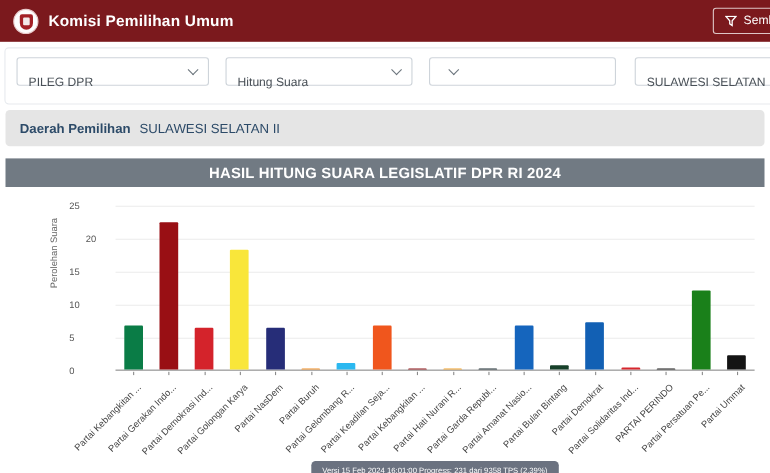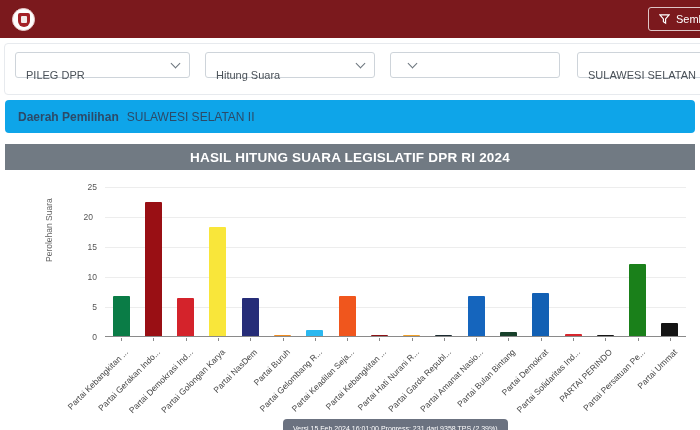--- a/index.html
+++ b/index.html
@@ -49,58 +49,59 @@
     border-bottom:1.6px solid #6c757d; transform:rotate(45deg);
     margin-left:8px; margin-top:-4px; flex:none;
   }
   .sel-1 { left:15px;  width:175px; }
   .sel-2 { left:205px; width:170px; }
   .sel-3 { left:390px; width:170px; }
   .sel-4 { left:577px; width:170px; }
   
   .banner {
     position:absolute; left:5px; top:100px; width:690px; height:33px;
-    background:#0ea5e9; border-radius:4px; display:flex; align-items:center;
+    background:#e5e5e5; border-radius:4px; display:flex; align-items:center;
     padding:0 13px; font-size:12px; color:#2c4a68;
   }
   .banner .lbl { font-weight:bold; margin-right:8px; }
   
   .title-bar {
     position:absolute; left:5px; top:144px; width:690px; height:26px;
     background:#717a83; color:#fff; font-weight:bold; font-size:13.5px;
     display:flex; align-items:center; justify-content:center; letter-spacing:.2px;
   }
   
   .chart { position:absolute; left:0; top:170px; width:700px; height:260px; background:#fff; }
   .plot {
     position:absolute; left:105px; top:17px; width:581px; height:150px;
     border-bottom:1px solid #8a8a8a;
   }
   .gridline { position:absolute; left:0; width:100%; height:1px; background:#ededed; }
   .bar { position:absolute; bottom:0; width:17px; border-radius:1px 1px 0 0; }
-  .ytick { position:absolute; font-size:8.5px; color:#555; width:34px; text-align:right; }
+  .ytick { position:absolute; font-size:8.5px; color:#555; width:34px; }
   .xtickmark { position:absolute; width:1px; height:3px; background:#8a8a8a; }
   .xlabel {
     position:absolute; width:110px; text-align:right; font-size:8.5px; color:#444;
     transform:rotate(-45deg); transform-origin:100% 0%; white-space:nowrap;
   }
   .ylabel {
     position:absolute; left:44px; top:92px; font-size:8.5px; color:#666;
     transform:rotate(-90deg); transform-origin:0 0; white-space:nowrap;
   }
   .tooltip {
     position:absolute; left:283px; top:249px; background:#6b7280; color:#fff;
     font-size:7px; padding:6px 10px 8px 10px; border-radius:4px; white-space:nowrap;
   }
 </style>
 </head>
 <body>
 
 <div class="header">
   <div class="logo"></div>
+  <div class="app-title">Komisi Pemilihan Umum</div>
   <button class="hide-btn">
     <svg width="11" height="11" viewBox="0 0 12 12" style="flex:none">
       <path d="M1 1 h10 l-3.8 4.4 v4.6 l-2.4 -1.6 v-3 z" fill="none" stroke="#fff" stroke-width="1.3"></path>
     </svg>
     <span>Sembunyikan</span>
   </button>
 </div>
 
 <div class="filter-card"></div>
 <div class="select sel-1">
@@ -153,21 +154,21 @@
       <div class="bar" style="left: 459.528px; height: 1.8px; background: rgb(215, 38, 45);"></div>
       <div class="bar" style="left: 491.806px; height: 1px; background: rgb(22, 22, 22);"></div>
       <div class="bar" style="left: 524.083px; height: 72px; background: rgb(26, 128, 26);"></div>
       <div class="bar" style="left: 556.361px; height: 12.6px; background: rgb(20, 20, 20);"></div>
     </div>
   <div class="tooltip">Versi 15 Feb 2024 16:01:00 Progress: 231 dari 9358 TPS (2.39%)</div>
 <div class="ytick" style="left: 63px; top: 162px;">0</div>
     <div class="ytick" style="left: 63px; top: 132px;">5</div>
     <div class="ytick" style="left: 63px; top: 102px;">10</div>
     <div class="ytick" style="left: 63px; top: 72px;">15</div>
-    <div class="ytick" style="left: 59px; top: 42px;">20</div>
+    <div class="ytick" style="left: 78px; top: 42px;">20</div>
     <div class="ytick" style="left: 63px; top: 12px;">25</div>
     <div class="xtickmark" style="left: 121.139px; top: 168px;"></div>
     <div class="xlabel" style="left: 13.1389px; top: 177px;">Partai Kebangkitan ...</div>
     <div class="xtickmark" style="left: 153.417px; top: 168px;"></div>
     <div class="xlabel" style="left: 45.4167px; top: 177px;">Partai Gerakan Indo...</div>
     <div class="xtickmark" style="left: 185.694px; top: 168px;"></div>
     <div class="xlabel" style="left: 77.6944px; top: 177px;">Partai Demokrasi Ind...</div>
     <div class="xtickmark" style="left: 217.972px; top: 168px;"></div>
     <div class="xlabel" style="left: 109.972px; top: 177px;">Partai Golongan Karya</div>
     <div class="xtickmark" style="left: 250.25px; top: 168px;"></div>

